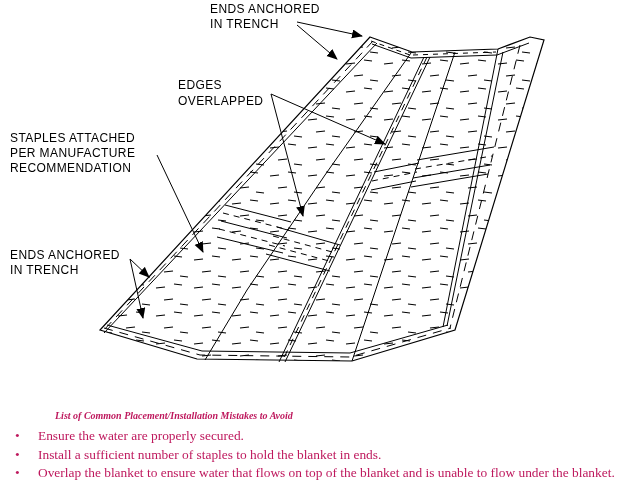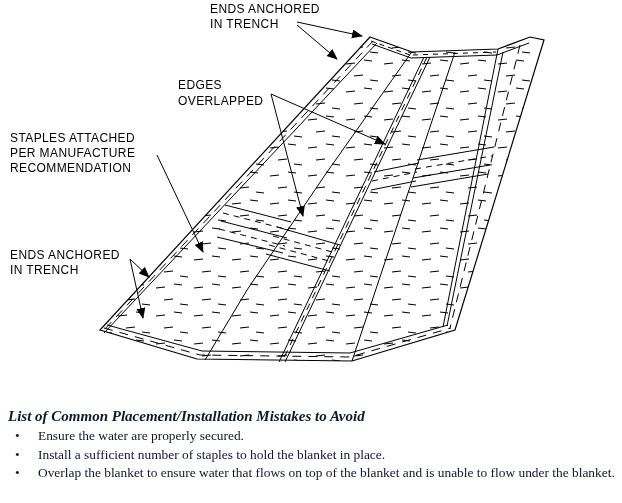--- a/index.html
+++ b/index.html
@@ -1,21 +1,21 @@
 <!DOCTYPE html>
 <html><head>
 <meta charset="utf-8">
 <style>
   html,body{margin:0;padding:0;background:#ffffff;}
   .page{position:relative;width:622px;height:503px;background:#ffffff;overflow:hidden;
-        font-family:"Liberation Serif", serif;color:#0f172a;}
+        font-family:"Liberation Serif", serif;color:#be185d;}
   .diagram{position:absolute;left:0;top:0;}
   .diagram text{font-family:"Liberation Sans", sans-serif;font-size:12px;letter-spacing:0.4px;fill:#000;}
   .notes{position:absolute;left:8px;top:407px;width:608px;}
-  .notes-heading{font-weight:bold;font-style:italic;font-size:15px;line-height:18px;margin-bottom:2px;}
+  .notes-heading{font-weight:bold;font-style:italic;font-size:10px;line-height:18px;margin-bottom:2px;margin-left:47px;}
   .bullet-row{display:flex;font-size:13.4px;line-height:18.5px;}
   .bdot{width:30px;padding-left:7px;box-sizing:border-box;flex:none;}
   .btext{width:577px;}
 </style>
 </head>
 <body>
 
 <div class="page">
 
   <svg class="diagram" width="622" height="400" viewBox="0 0 622 400">
@@ -113,21 +113,21 @@
 
   <div class="notes">
     <div class="notes-heading">List of Common Placement/Installation Mistakes to Avoid</div>
 
     <div class="bullet-row">
       <span class="bdot">•</span>
       <span class="btext">Ensure the water are properly secured.</span>
     </div>
     <div class="bullet-row">
       <span class="bdot">•</span>
-      <span class="btext">Install a sufficient number of staples to hold the blanket in place.</span>
+      <span class="btext">Install a sufficient number of staples to hold the blanket in ends.</span>
     </div>
     <div class="bullet-row">
       <span class="bdot">•</span>
       <span class="btext">Overlap the blanket to ensure water that flows on top of the blanket and is unable to flow under the blanket.</span>
     </div>
   </div>
 
 </div>
 
 </body></html>

